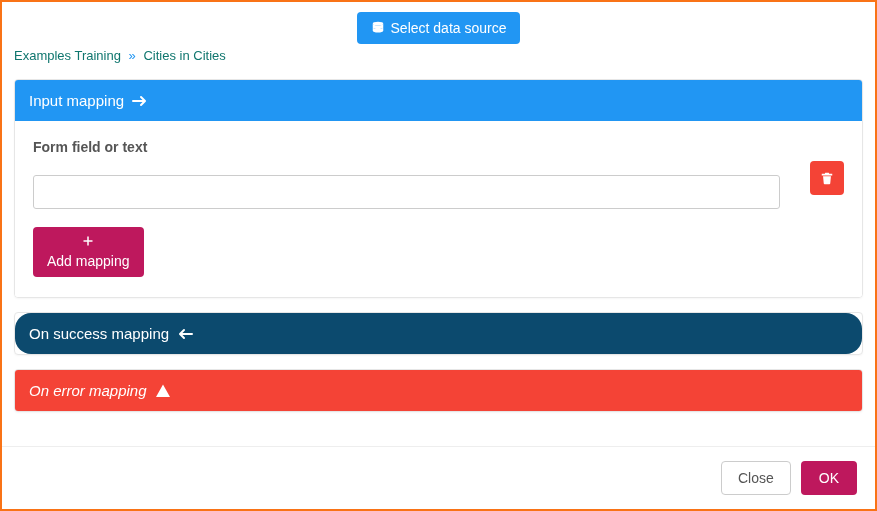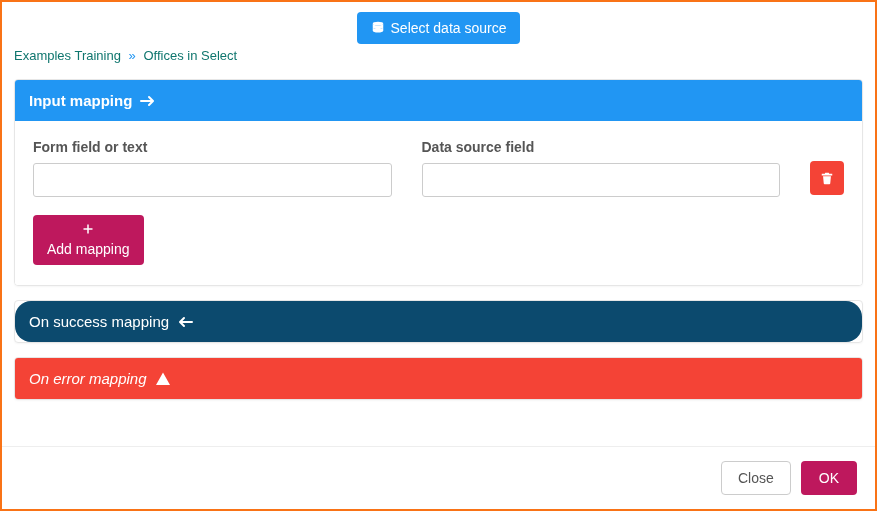--- a/index.html
+++ b/index.html
@@ -61,40 +61,40 @@
     }
     .panel-header {
       color: #fff;
       padding: 12px 14px;
       font-size: 15px;
       display: flex;
       align-items: center;
       gap: 8px;
       cursor: pointer;
     }
-    .hdr-blue { background: #2196f3; font-weight: bold; }
+    .hdr-blue { background: #2196f3; }
     .hdr-green { background: #0c4a6e; border-radius: 16px; }
     .hdr-red { background: #f44336; font-style: italic; }
     .panel-body {
       padding: 18px 18px 20px 18px;
       background: #fff;
     }
     .row {
       display: flex;
       gap: 30px;
       align-items: flex-start;
     }
     .col { flex: 1; }
     .col-narrow { flex: 0 0 auto; padding-top: 22px; }
     label.fld {
       display: block;
       font-weight: 600;
       font-size: 14px;
       color: #555;
-      margin-bottom: 8px;
+      margin-bottom: 20px;
     }
     input.text {
       width: 100%;
       height: 34px;
       border: 1px solid #ccc;
       border-radius: 3px;
       padding: 4px 8px;
       font-size: 14px;
     }
     .spacer-h { height: 18px; }
@@ -141,40 +141,36 @@
             <path d="M2 7v4c0 1.2 2.7 2.2 6 2.2s6-1 6-2.2V7c0 1.2-2.7 2.2-6 2.2S2 8.2 2 7z"></path>
           </svg>
         </span>
         <span>Select data source</span>
       </button>
     </div>
 
     <div class="breadcrumb">
       <a href="#">Examples Training</a>
       <span class="sep">»</span>
-      <a href="#">Offices in Select</a>
+      <a href="#">Cities in Cities</a>
     </div>
 
     <div class="panel">
       <div class="panel-header hdr-blue">
         <span>Input mapping</span>
         <span>
           <svg width="16" height="16" viewBox="0 0 16 16" fill="currentColor">
             <path d="M1 8h11M9 4l4 4-4 4" stroke="currentColor" stroke-width="2" fill="none" stroke-linecap="round" stroke-linejoin="round"></path>
           </svg>
         </span>
       </div>
       <div class="panel-body">
         <div class="row">
           <div class="col">
             <label class="fld">Form field or text</label>
-            <input class="text" type="text" value="" style="">
-          </div>
-          <div class="col">
-            <label class="fld">Data source field</label>
             <input class="text" type="text" value="" style="">
           </div>
           <div class="col-narrow">
             <button class="btn-red-sq">
               <span>
                 <svg width="14" height="14" viewBox="0 0 16 16" fill="currentColor">
                   <path d="M6 2h4l.5 1H14v2H2V3h3.5L6 2zM3.5 6h9l-.8 8.3c-.05.5-.5.7-.9.7H5.2c-.4 0-.85-.2-.9-.7L3.5 6z"></path>
                 </svg>
               </span>
             </button>

